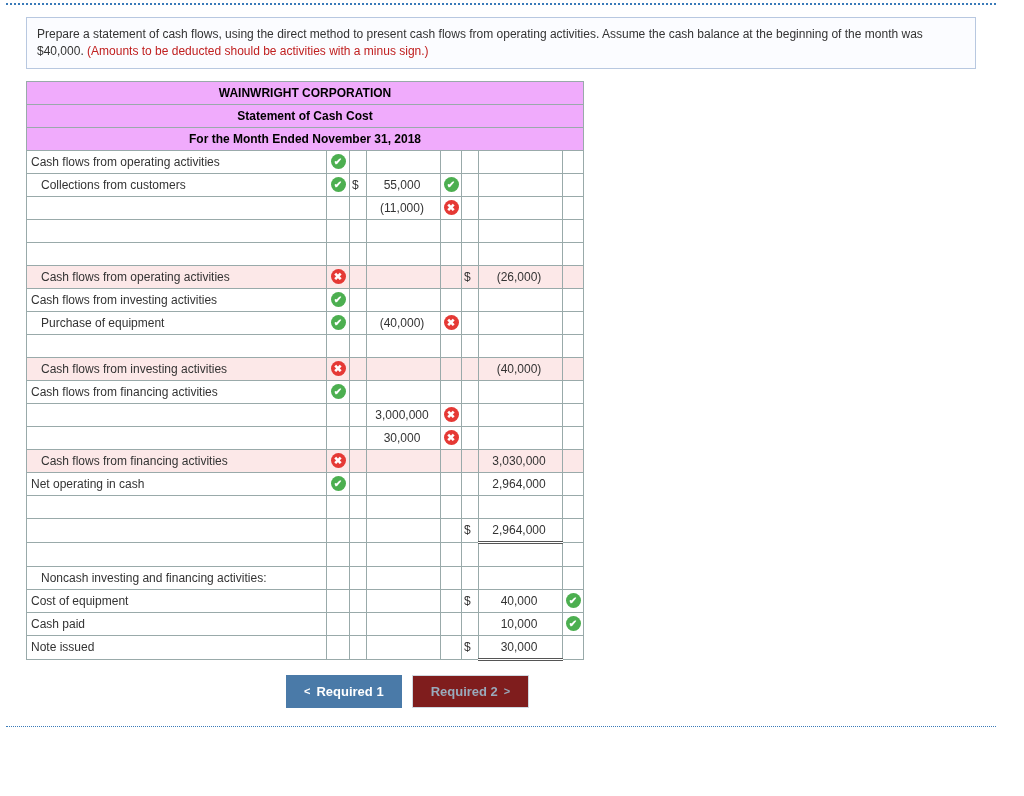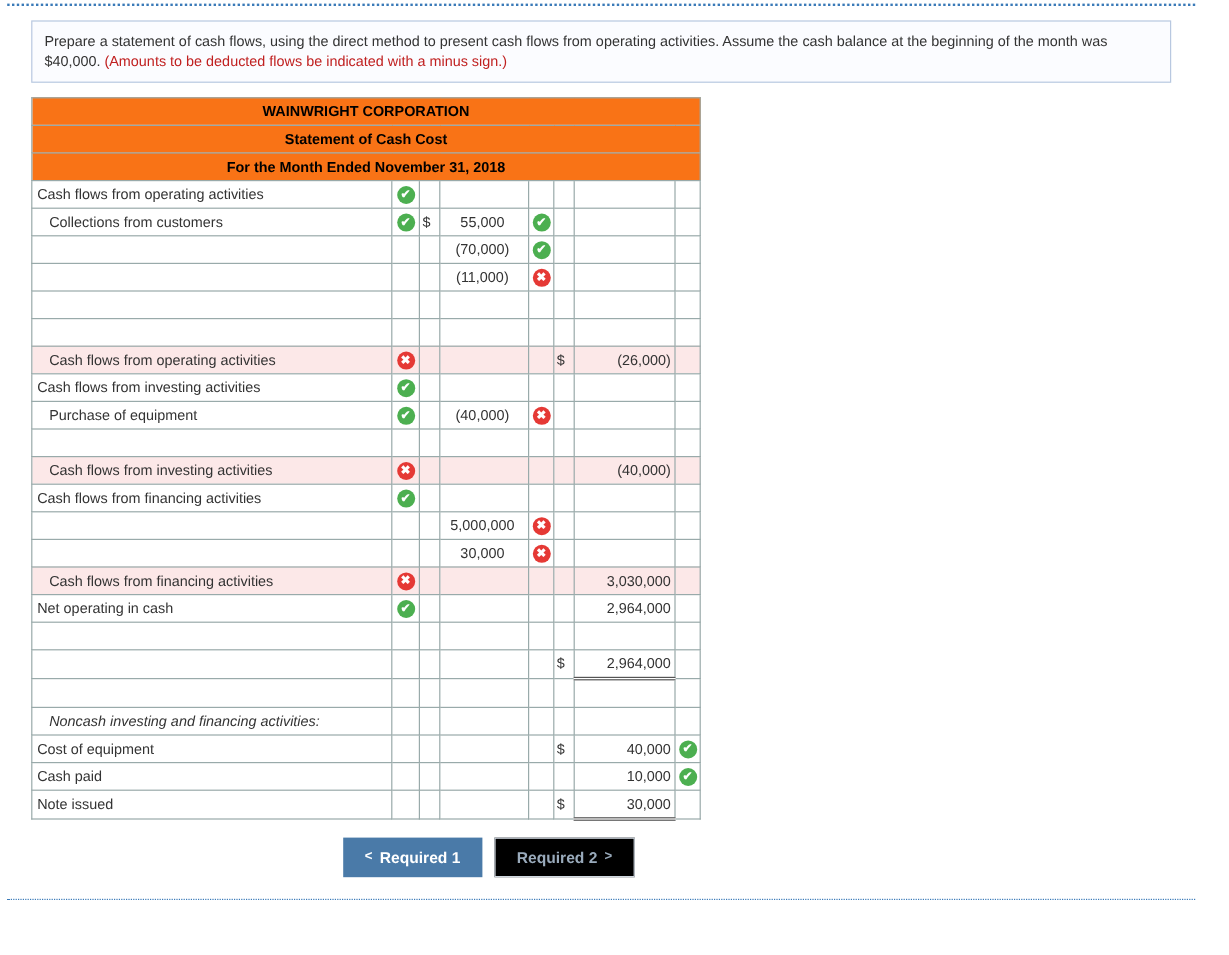--- a/index.html
+++ b/index.html
@@ -1,49 +1,49 @@
 <!DOCTYPE html>
 <html><head>
 <meta charset="utf-8">
 <style>
 body{margin:0;font-family:Arial,Helvetica,sans-serif;font-size:12px;color:#333;background:#fff}
 .outer{border-top:2px dotted #3a7ab8;border-bottom:1px dotted #3a7ab8;margin:3px 6px;padding:12px 0 18px 20px;width:990px;box-sizing:border-box}
 .prompt{border:1px solid #b8c8e0;background:#fbfcff;padding:8px 10px;margin-bottom:12px;line-height:1.4;width:950px;box-sizing:border-box}
 .prompt .warn{color:#c02020}
 table.cf{border-collapse:collapse;table-layout:fixed}
 table.cf td{border:1px solid #9aa;padding:0;height:22px;font-size:12px}
-.hdr td{background:#f97316;text-align:center;font-weight:bold;color:#000}
+.hdr td{background:#f0abfc;text-align:center;font-weight:bold;color:#000}
 .lbl{width:300px}
 .ic{width:22px;text-align:center}
 .cur{width:14px;text-align:left;padding-left:2px!important}
 .num{width:70px;text-align:center;padding-right:3px!important}
 .ic2{width:20px;text-align:center}
 .cur2{width:14px;text-align:left;padding-left:2px!important}
-.num2{width:80px;text-align:right;padding-right:3px!important}
+.num2{width:80px;text-align:center;padding-right:3px!important}
 .ic3{width:20px;text-align:center}
 .indent{padding-left:14px!important}
 .plain{padding-left:4px!important}
-.italic{font-style:italic;padding-left:14px!important}
+.italic{padding-left:14px!important}
 .pink{background:#fce8e8}
 .dbl{border-bottom:3px double #555!important}
 .mark{display:inline-block;width:15px;height:15px;border-radius:50%;color:#fff;font-weight:bold;font-size:10px;line-height:15px;text-align:center}
 .ok{background:#4caf50}
 .bad{background:#e53935}
 .footer{margin-top:14px;display:flex;gap:10px;margin-left:260px}
 .btn{padding:8px 18px;font-size:13px;font-weight:bold;cursor:pointer;display:flex;align-items:center;gap:6px}
 .btn.primary{background:#4a7aa8;color:#fff}
-.btn.secondary{background:#000000;color:#9ab;border:1px solid #d0d8e0}
+.btn.secondary{background:#7f1d1d;color:#9ab;border:1px solid #d0d8e0}
 .chev{font-size:11px}
 </style>
 </head>
 <body>
 
 <div class="outer">
   <div class="prompt">
-    <span>Prepare a statement of cash flows, using the direct method to present cash flows from operating activities. Assume the cash balance at the beginning of the month was $40,000. </span><span class="warn">(Amounts to be deducted flows be indicated with a minus sign.)</span>
+    <span>Prepare a statement of cash flows, using the direct method to present cash flows from operating activities. Assume the cash balance at the beginning of the month was $40,000. </span><span class="warn">(Amounts to be deducted should be activities with a minus sign.)</span>
   </div>
 
   <table class="cf">
     <colgroup>
       <col class="lbl">
         <col class="ic">
         <col class="cur">
         <col class="num">
         <col class="ic2">
         <col class="cur2">
@@ -76,30 +76,20 @@
           <td class="indent">Collections from customers</td>
           <td class="ic"><span class="mark ok">✔</span></td>
           <td class="cur">$</td>
           <td class="num">55,000</td>
           <td class="ic2"><span class="mark ok">✔</span></td>
           <td class="cur2"></td>
           <td class="num2"></td>
           <td class="ic3"></td>
         </tr>
 
-    <tr>
-          <td class="indent"></td>
-          <td class="ic"></td>
-          <td class="cur"></td>
-          <td class="num">(70,000)</td>
-          <td class="ic2"><span class="mark ok">✔</span></td>
-          <td class="cur2"></td>
-          <td class="num2"></td>
-          <td class="ic3"></td>
-        </tr>
 
     <tr>
           <td class="indent"></td>
           <td class="ic"></td>
           <td class="cur"></td>
           <td class="num">(11,000)</td>
           <td class="ic2"><span class="mark bad">✖</span></td>
           <td class="cur2"></td>
           <td class="num2"></td>
           <td class="ic3"></td>
@@ -190,21 +180,21 @@
           <td class="ic2"></td>
           <td class="cur2"></td>
           <td class="num2"></td>
           <td class="ic3"></td>
         </tr>
 
     <tr>
           <td class="indent"></td>
           <td class="ic"></td>
           <td class="cur"></td>
-          <td class="num">5,000,000</td>
+          <td class="num">3,000,000</td>
           <td class="ic2"><span class="mark bad">✖</span></td>
           <td class="cur2"></td>
           <td class="num2"></td>
           <td class="ic3"></td>
         </tr>
 
     <tr>
           <td class="indent"></td>
           <td class="ic"></td>
           <td class="cur"></td>

